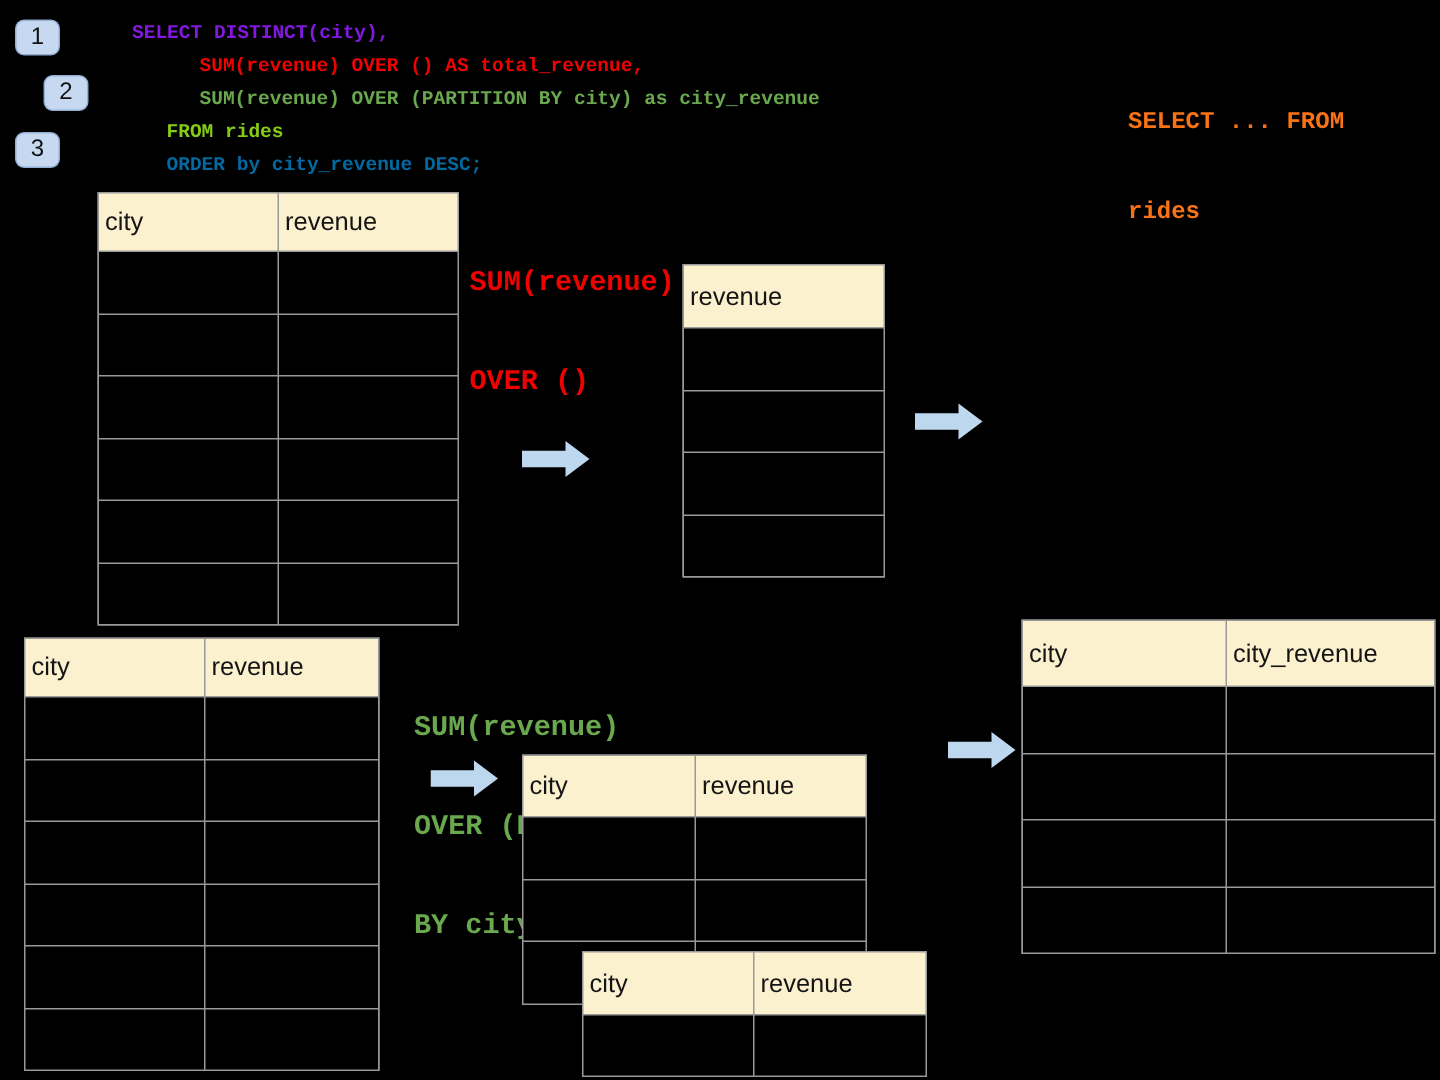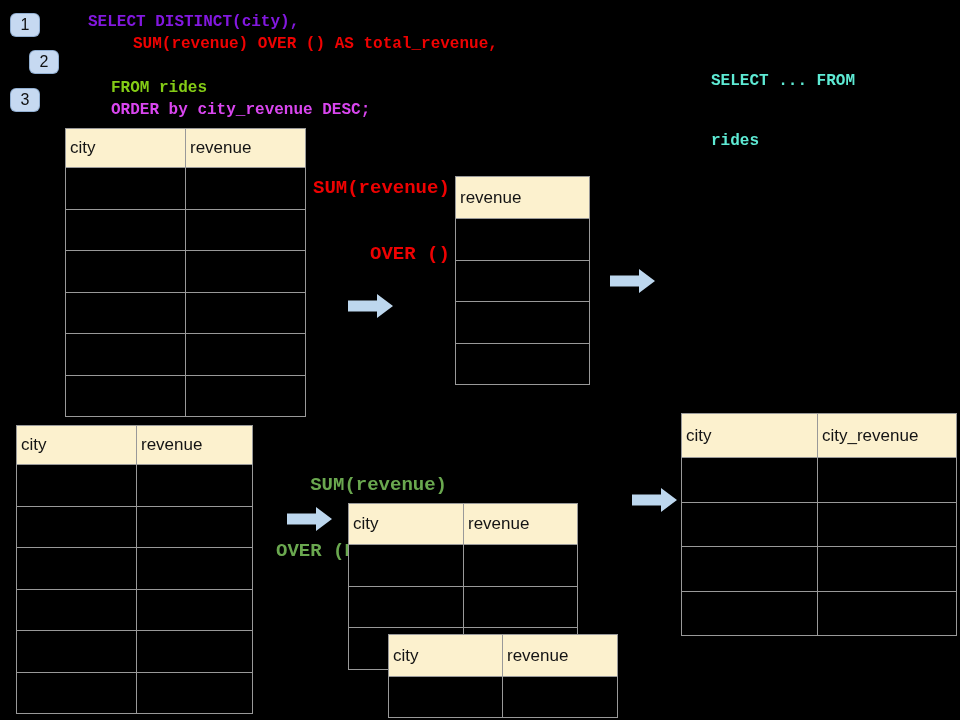--- a/index.html
+++ b/index.html
@@ -13,22 +13,22 @@
     position:absolute;width:30px;height:24px;border-radius:6px;
     display:flex;align-items:center;justify-content:center;
     font-size:16px;color:#111;border:1px solid rgba(140,170,205,.9);
     box-sizing:border-box;
   }
   
   .code{
     position:absolute;font-family:"Liberation Mono",monospace;
     font-weight:bold;white-space:pre;
   }
-  .sqlline{font-size:16px;line-height:22px;height:22px;}
-  .annot{font-size:19px;line-height:22px;text-align:right;}
+  .sqlline{font-size:13px;line-height:22px;height:22px;}
+  .annot{font-size:19px;line-height:22px;}
   .sidenote{font-size:16px;line-height:20px;}
   
   .tbl{
     position:absolute;display:grid;gap:1px;
     background:var(--tbl-border,#999);
     border:1px solid var(--tbl-border,#999);
   }
   .tbl .hcell{
     background:var(--header-bg,#FCF1CE);
     color:#141414;font-size:17px;
@@ -43,24 +43,25 @@
 <body>
 
 <div id="canvas">
 
   <div class="badge" style="left: 10px; top: 13px; background-color: rgb(198, 217, 241);">1</div>
   <div class="badge" style="left: 29px; top: 50px; background-color: rgb(198, 217, 241);">2</div>
   <div class="badge" style="left: 10px; top: 88px; background-color: rgb(198, 217, 241);">3</div>
 
   <div class="code sqlline" style="left: 88px; top: 11px; color: rgb(131, 24, 224);">SELECT DISTINCT(city),</div>
   <div class="code sqlline" style="left: 133px; top: 33px; color: rgb(238, 2, 2);">SUM(revenue) OVER () AS total_revenue,</div>
+  <div class="code sqlline" style="left: 133px; top: 55px; color: rgb(106, 168, 79);">SUM(revenue) OVER (PARTITION BY city) as city_revenue</div>
   <div class="code sqlline" style="left: 111px; top: 77px; color: #84cc16;">FROM rides</div>
-  <div class="code sqlline" style="left: 111px; top: 99px; color: #d946ef;">ORDER by city_revenue DESC;</div>
+  <div class="code sqlline" style="left: 111px; top: 99px; color: #0369a1;">ORDER by city_revenue DESC;</div>
 
-  <div class="code sidenote" style="left: 711px; top: 31px; color: #5eead4;">
+  <div class="code sidenote" style="left: 752px; top: 31px; color: #f97316;">
     <div>SELECT ... FROM</div>
     <div>rides</div>
   </div>
 
   <div class="code annot" style="left: 313px; top: 133px; color: rgb(238, 2, 2);">
     <div>SUM(revenue)</div>
     <div>OVER ()</div>
   </div>
 
   <div class="code annot" style="left: 276px; top: 430px; color: rgb(106, 168, 79);">

